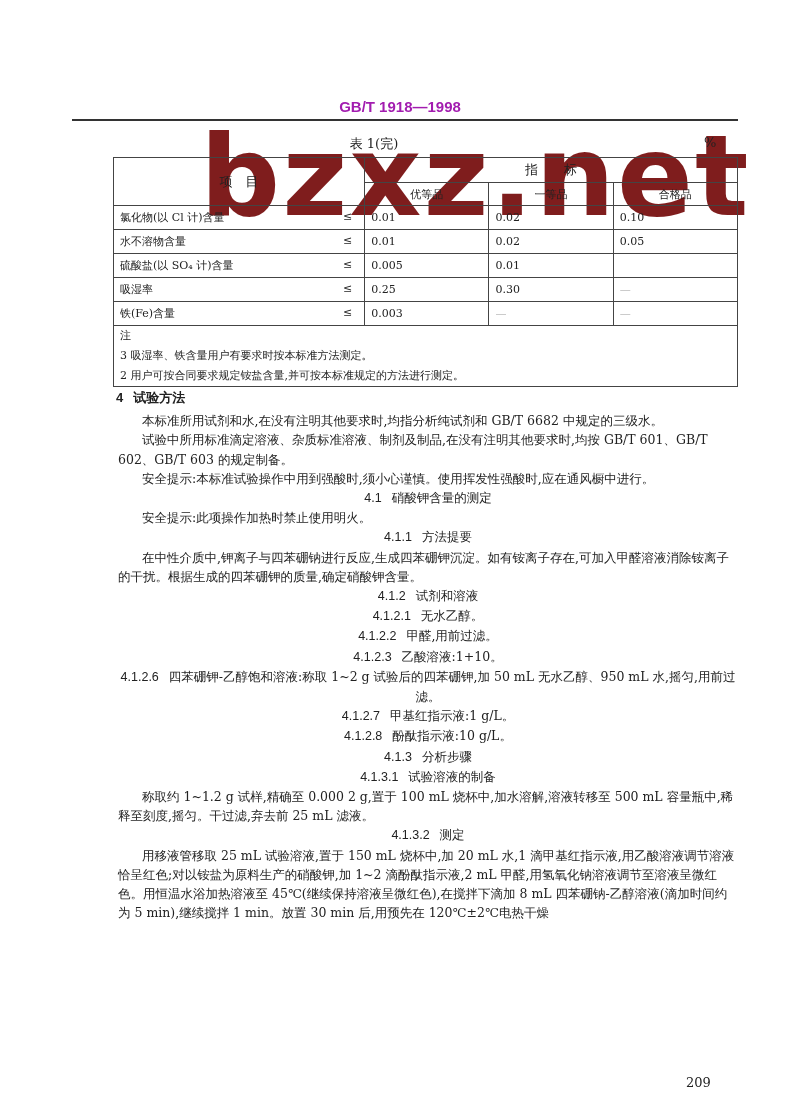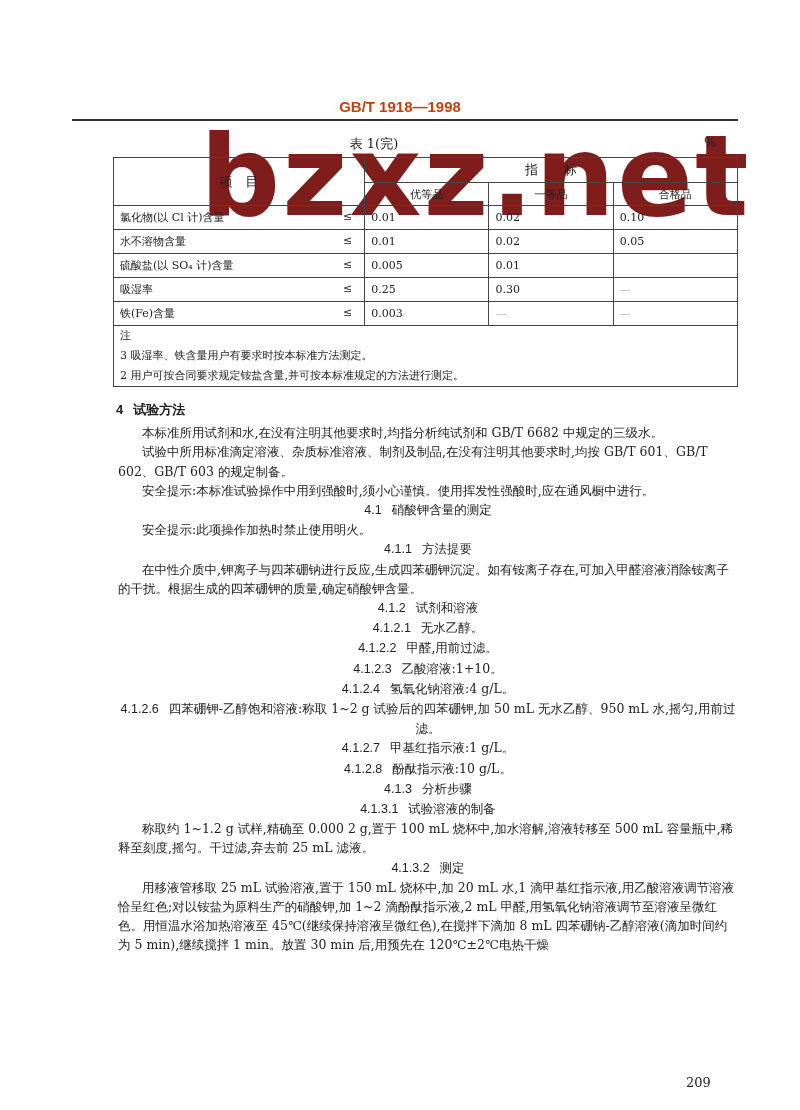--- a/index.html
+++ b/index.html
@@ -7,42 +7,42 @@
     width: 800px; height: 1110px; background: #ffffff; position: relative; overflow: hidden;
     font-family: "DejaVu Serif", "Liberation Serif", serif; color: #222;
   }
   .watermark {
     position: absolute; left: 200px; top: 120px; font-family: "DejaVu Sans", sans-serif;
     font-weight: bold; font-size: 112px; color: #7f1d1d; letter-spacing: 2px; line-height: 1;
     z-index: 0; pointer-events: none;
   }
   .page-header {
     position: absolute; left: 0; width: 800px; top: 98px; text-align: center;
-    font-family: "Liberation Sans", sans-serif; font-weight: bold; font-size: 15px; color: #c2410c; z-index: 2;
+    font-family: "Liberation Sans", sans-serif; font-weight: bold; font-size: 15px; color: #a21caf; z-index: 2;
   }
   .header-rule { position: absolute; left: 72px; width: 666px; top: 119px; height: 2px; background: #333; z-index: 2; }
   .table-caption {
     position: absolute; left: 0; width: 748px; top: 135px; text-align: center; font-size: 13px; z-index: 2;
   }
   .unit { position: absolute; left: 704px; top: 135px; font-size: 13px; z-index: 2; }
   table.spec {
     position: absolute; left: 113px; top: 157px; width: 625px; border-collapse: collapse;
     font-size: 11px; z-index: 2; background: transparent; border-radius: 13px;
   }
   table.spec td, table.spec th { border: 1px solid #444; padding: 0 6px; font-weight: normal; }
   table.spec th { text-align: center; }
   table.spec tr.h1 th { height: 24px; }
   table.spec tr.h2 th { height: 22px; }
   table.spec tr.row td { height: 23px; }
   td.item { position: relative; width: 240px; }
   td.item .le { position: absolute; right: 12px; top: 4px; }
   td.val { text-align: left; width: 112px; }
   td.notes { padding: 4px 10px 6px 12px; line-height: 20px; }
   .body {
-    position: absolute; left: 118px; top: 400px; width: 620px; font-size: 12.5px; line-height: 19.2px; z-index: 2;
+    position: absolute; left: 118px; top: 388px; width: 620px; font-size: 12.5px; line-height: 19.2px; z-index: 2;
   }
   .body p { margin: 0; }
   .indent { text-indent: 24px; }
   .h1 { font-family: "DejaVu Sans", sans-serif; font-weight: bold; font-size: 13px; margin-left: -2px !important; margin-bottom: 4px !important; }
   .num { font-family: "Liberation Sans", sans-serif; margin-right: 10px; }
   .numsec { margin-left: -2px; text-align: center; }
   .page-number { position: absolute; left: 686px; top: 1075px; font-size: 13px; z-index: 2; }
 </style>
 </head>
 <body>
@@ -115,21 +115,20 @@
   <p class="numsec"><span class="num">4.1</span><span>硝酸钾含量的测定</span></p>
   <p class="indent">安全提示:此项操作加热时禁止使用明火。</p>
 
   <p class="numsec"><span class="num">4.1.1</span><span>方法提要</span></p>
   <p class="indent">在中性介质中,钾离子与四苯硼钠进行反应,生成四苯硼钾沉淀。如有铵离子存在,可加入甲醛溶液消除铵离子的干扰。根据生成的四苯硼钾的质量,确定硝酸钾含量。</p>
 
   <p class="numsec"><span class="num">4.1.2</span><span>试剂和溶液</span></p>
   <p class="numsec"><span class="num">4.1.2.1</span><span>无水乙醇。</span></p>
   <p class="numsec"><span class="num">4.1.2.2</span><span>甲醛,用前过滤。</span></p>
   <p class="numsec"><span class="num">4.1.2.3</span><span>乙酸溶液:1+10。</span></p>
-  <p class="numsec"><span class="num">4.1.2.4</span><span>氢氧化钠溶液:4 g/L。</span></p>
   <p class="numsec"><span class="num">4.1.2.6</span><span>四苯硼钾-乙醇饱和溶液:称取 1~2 g 试验后的四苯硼钾,加 50 mL 无水乙醇、950 mL 水,摇匀,用前过滤。</span></p>
   <p class="numsec"><span class="num">4.1.2.7</span><span>甲基红指示液:1 g/L。</span></p>
   <p class="numsec"><span class="num">4.1.2.8</span><span>酚酞指示液:10 g/L。</span></p>
 
   <p class="numsec"><span class="num">4.1.3</span><span>分析步骤</span></p>
   <p class="numsec"><span class="num">4.1.3.1</span><span>试验溶液的制备</span></p>
   <p class="indent">称取约 1~1.2 g 试样,精确至 0.000 2 g,置于 100 mL 烧杯中,加水溶解,溶液转移至 500 mL 容量瓶中,稀释至刻度,摇匀。干过滤,弃去前 25 mL 滤液。</p>
   <p class="numsec"><span class="num">4.1.3.2</span><span>测定</span></p>
   <p class="indent">用移液管移取 25 mL 试验溶液,置于 150 mL 烧杯中,加 20 mL 水,1 滴甲基红指示液,用乙酸溶液调节溶液恰呈红色;对以铵盐为原料生产的硝酸钾,加 1~2 滴酚酞指示液,2 mL 甲醛,用氢氧化钠溶液调节至溶液呈微红色。用恒温水浴加热溶液至 45℃(继续保持溶液呈微红色),在搅拌下滴加 8 mL 四苯硼钠-乙醇溶液(滴加时间约为 5 min),继续搅拌 1 min。放置 30 min 后,用预先在 120℃±2℃电热干燥</p>
 </div>

